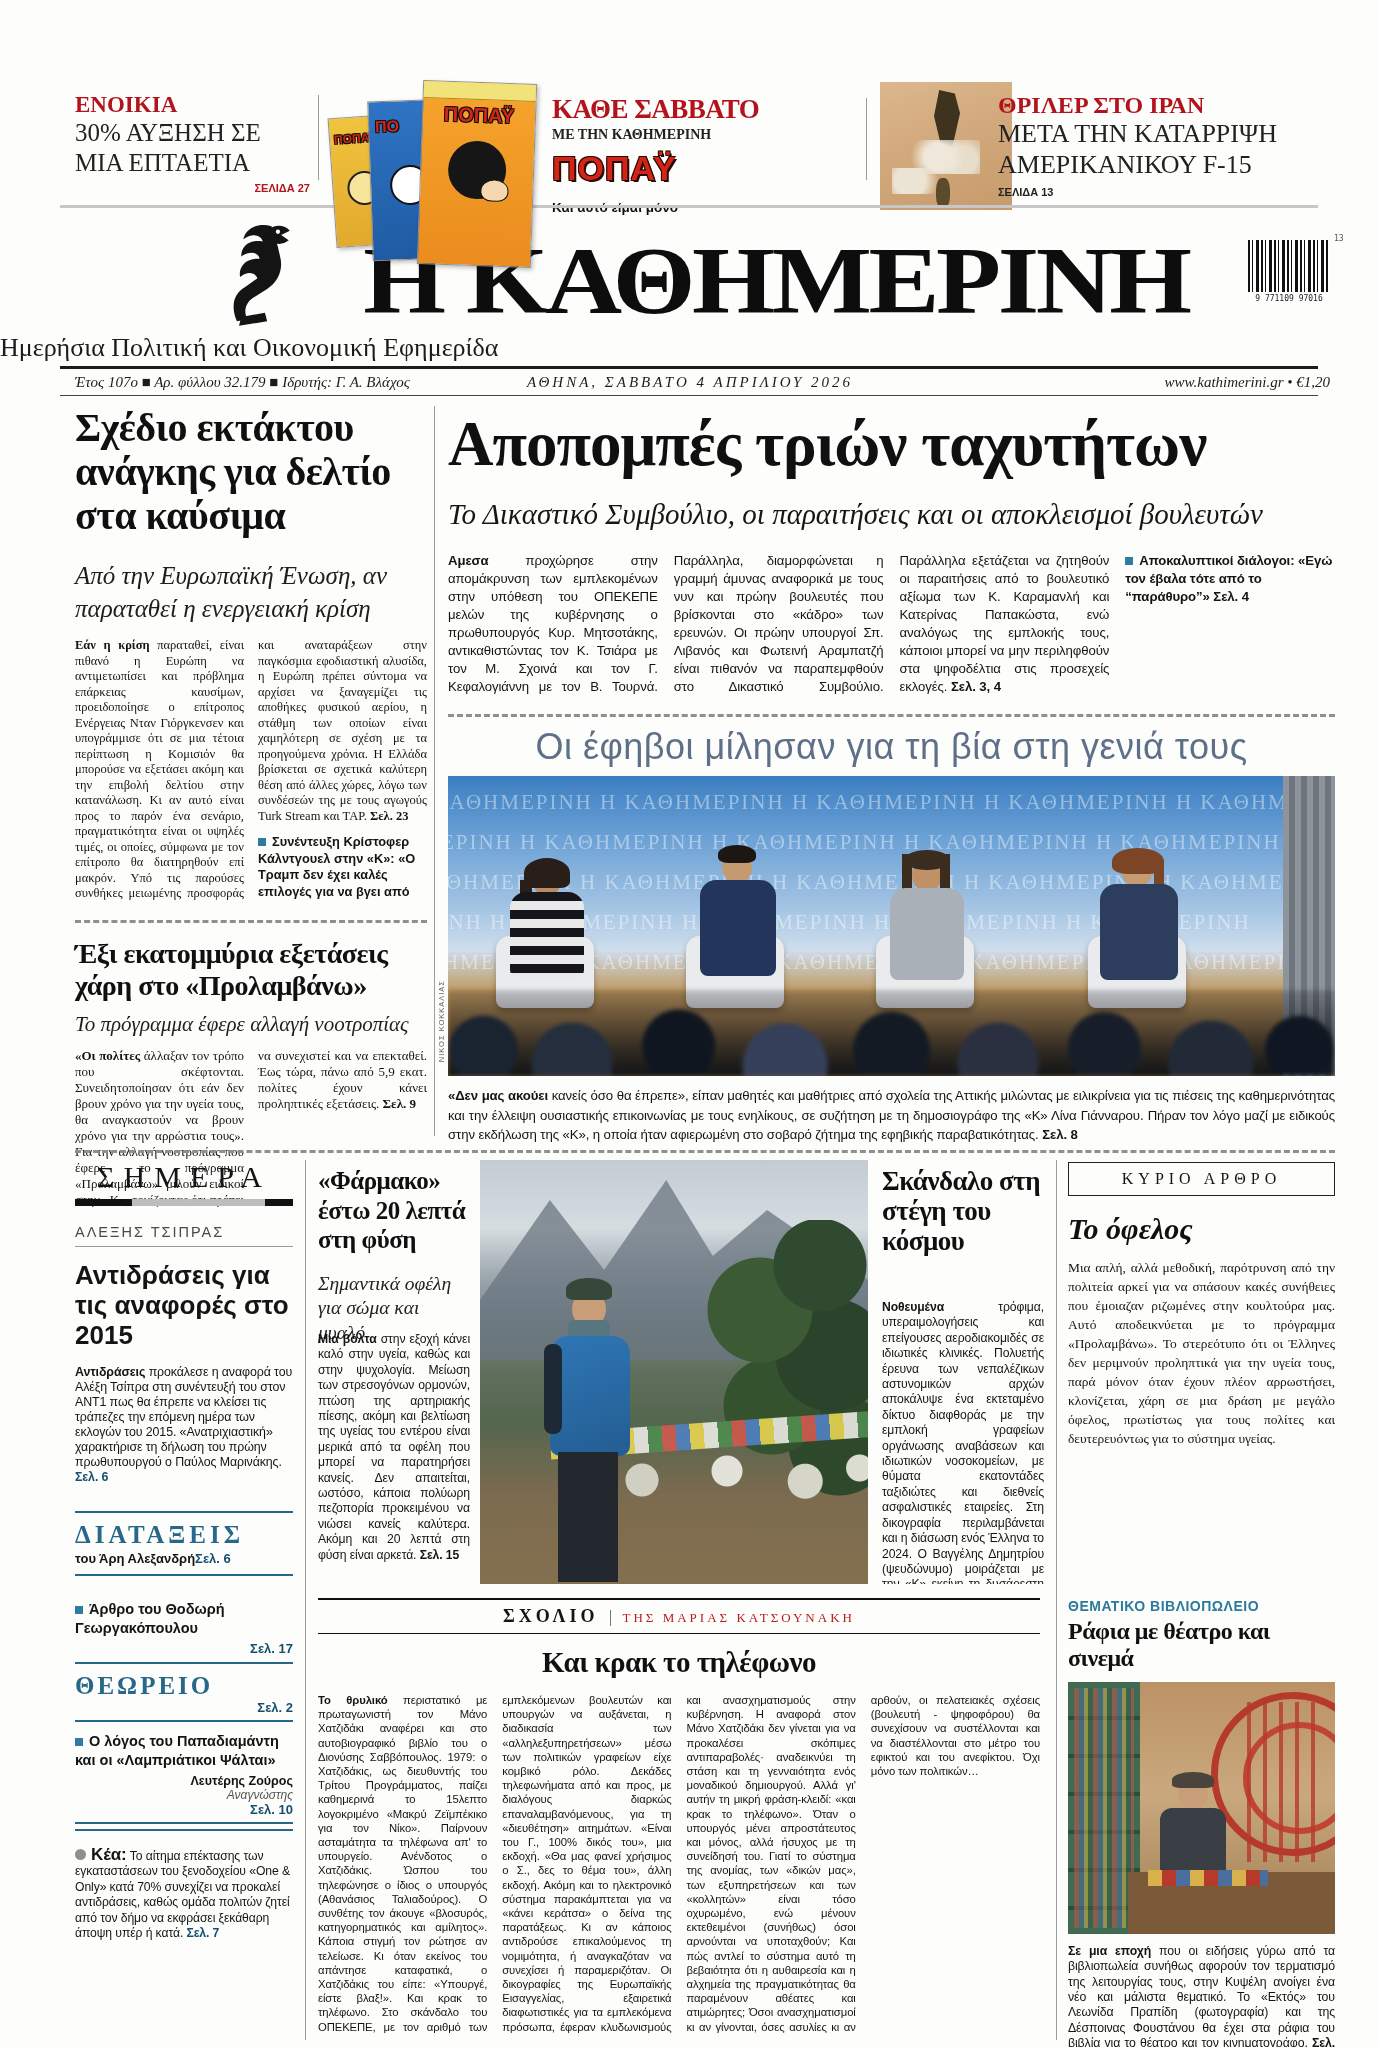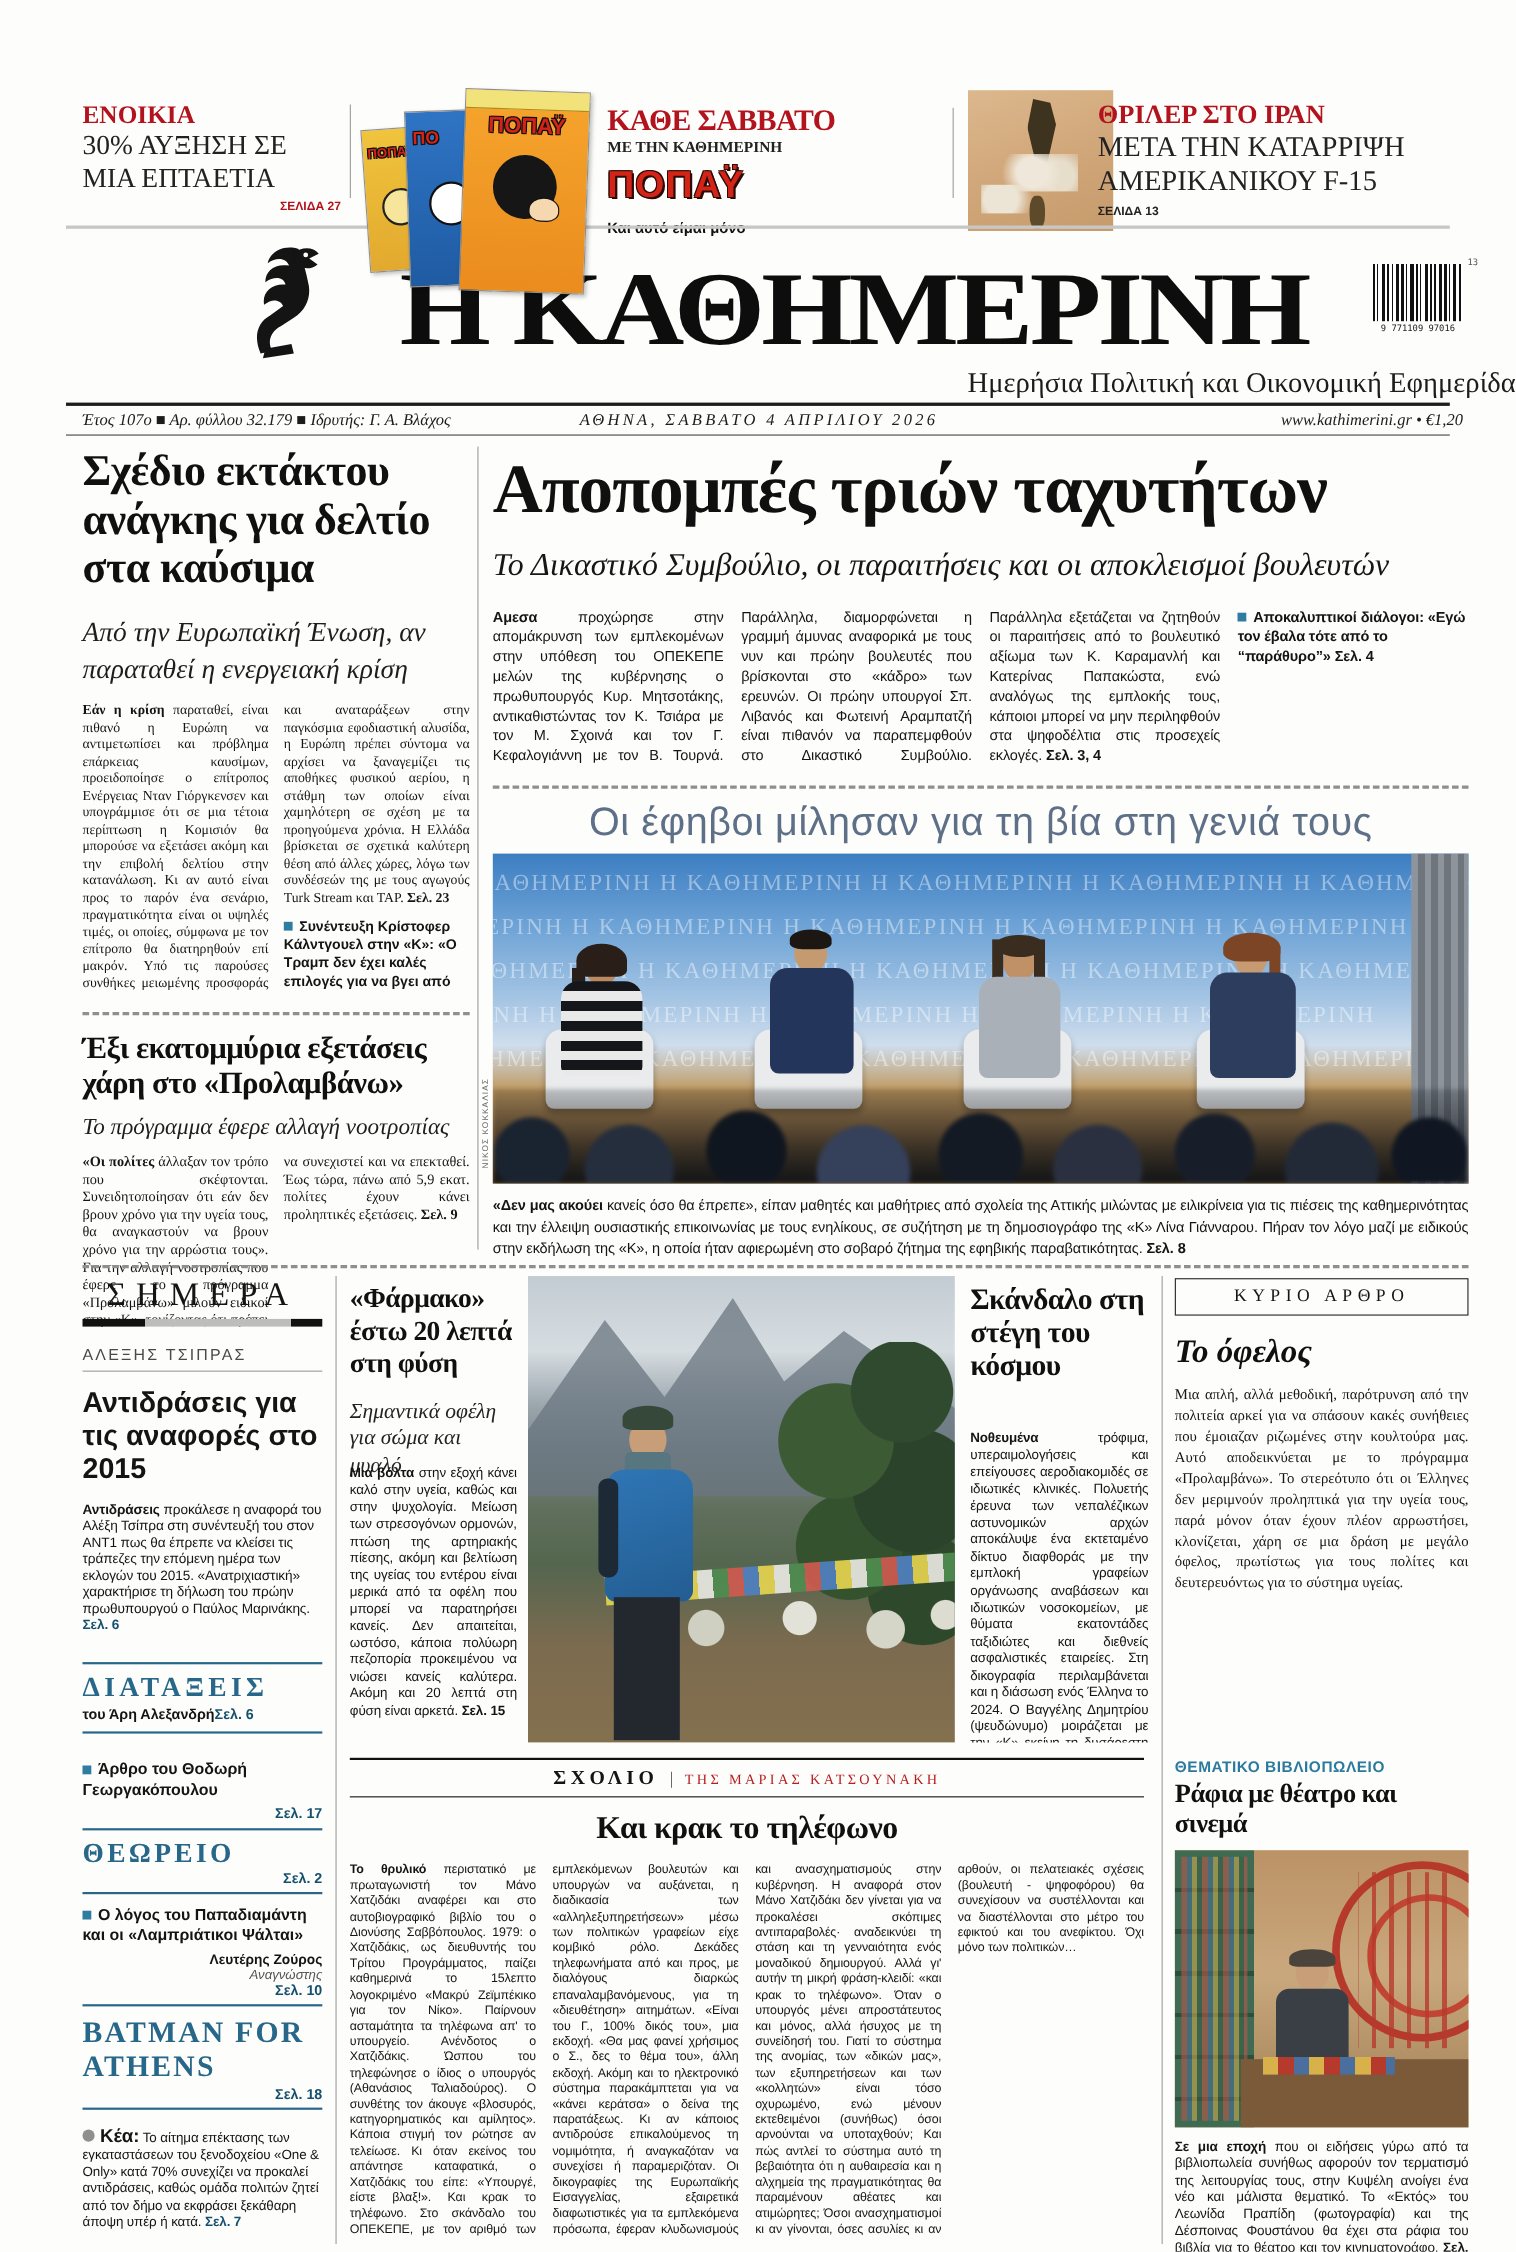--- a/index.html
+++ b/index.html
@@ -87,21 +87,21 @@
     <path fill="#141414" d="M64 8 C70 2 80 2 85 8 L77 12 L84 17 C77 23 67 20 65 14 Z"></path>
     <path fill="#141414" d="M40 88 L62 84 L64 92 L38 96 Z"></path>
     <circle cx="74" cy="9" r="2" fill="#fff"></circle>
   </svg>
 </div>
 <div class="abs serif" style="left:316px;top:226px;width:920px;height:102px;font-size:95px;font-weight:bold;letter-spacing:-3px;text-align:center;transform:scaleX(1.12);transform-origin:center;white-space:nowrap;color:#0d0d0d;">Η ΚΑΘΗΜΕΡΙΝΗ</div>
 <div class="abs" style="left:1248px;top:240px;width:82px;height:52px;background:repeating-linear-gradient(90deg,#111 0 2px,#fff 2px 4px,#111 4px 5px,#fff 5px 8px,#111 8px 11px,#fff 11px 13px);"></div>
 <div class="abs mono" style="left:1246px;top:294px;width:86px;font-size:8px;text-align:center;color:#222;">9 771109 97016</div>
 <div class="abs mono" style="left:1334px;top:234px;font-size:8px;color:#555;">13</div>
 
-<div class="abs serif" style="left:0;top:333px;width:1378px;text-align:right;font-size:26px;color:#1c1c1c;">Ημερήσια Πολιτική και Οικονομική Εφημερίδα</div>
+<div class="abs serif" style="left:0;top:333px;width:1378px;text-align:left;font-size:26px;color:#1c1c1c;">Ημερήσια Πολιτική και Οικονομική Εφημερίδα</div>
 <div class="abs" style="left:60px;top:366px;width:1258px;height:3px;background:#1d1d1d;"></div>
 <div class="abs serif ital" style="left:75px;top:374px;font-size:15px;color:#1c1c1c;">Έτος 107ο ■ Αρ. φύλλου 32.179 ■ Ιδρυτής: Γ. Α. Βλάχος</div>
 <div class="abs serif ital" style="left:420px;top:374px;width:540px;text-align:center;font-size:15px;letter-spacing:3px;color:#1c1c1c;">ΑΘΗΝΑ, ΣΑΒΒΑΤΟ 4 ΑΠΡΙΛΙΟΥ 2026</div>
 <div class="abs serif ital" style="left:1030px;top:374px;width:300px;text-align:right;font-size:15px;color:#1c1c1c;">www.kathimerini.gr • €1,20</div>
 <div class="abs" style="left:60px;top:395px;width:1258px;height:1px;background:#444;"></div>
 
 <div class="abs serif hl" style="left:75px;top:406px;width:352px;font-size:40px;line-height:1.1;">Σχέδιο εκτάκτου ανάγκης για δελτίο στα καύσιμα</div>
 <div class="abs serif ital" style="left:75px;top:560px;width:352px;font-size:25px;line-height:1.3;color:#1e1e1e;">Από την Ευρωπαϊκή Ένωση, αν παραταθεί η ενεργειακή κρίση</div>
 <div class="abs colbox just body-serif" style="left:75px;top:638px;width:352px;height:268px;column-count:2;column-gap:14px;">
   <span class="lead-b">Εάν η κρίση</span><span> παραταθεί, είναι πιθανό η Ευρώπη να αντιμετωπίσει και πρόβλημα επάρκειας καυσίμων, προειδοποίησε ο επίτροπος Ενέργειας Νταν Γιόργκενσεν και υπογράμμισε ότι σε μια τέτοια περίπτωση η Κομισιόν θα μπορούσε να εξετάσει ακόμη και την επιβολή δελτίου στην κατανάλωση. Κι αν αυτό είναι προς το παρόν ένα σενάριο, πραγματικότητα είναι οι υψηλές τιμές, οι οποίες, σύμφωνα με τον επίτροπο θα διατηρηθούν επί μακρόν. Υπό τις παρούσες συνθήκες μειωμένης προσφοράς και αναταράξεων στην παγκόσμια εφοδιαστική αλυσίδα, η Ευρώπη πρέπει σύντομα να αρχίσει να ξαναγεμίζει τις αποθήκες φυσικού αερίου, η στάθμη των οποίων είναι χαμηλότερη σε σχέση με τα προηγούμενα χρόνια. Η Ελλάδα βρίσκεται σε σχετικά καλύτερη θέση από άλλες χώρες, λόγω των συνδέσεών της με τους αγωγούς Turk Stream και ΤΑΡ.</span><span class="pgref"> Σελ. 23</span>
@@ -220,24 +220,20 @@
   <div class="tealrule" style="margin-top:5px;"></div>
 
   <div style="margin-top:10px;">
     <div class="sans" style="font-size:14.5px;font-weight:bold;line-height:1.3;color:#141414;"><span class="sq"></span><span>Ο λόγος του Παπαδιαμάντη και οι «Λαμπριάτικοι Ψάλται»</span></div>
     <div class="sans" style="font-size:12.5px;font-weight:bold;text-align:right;margin-top:4px;color:#141414;">Λευτέρης Ζούρος</div>
     <div class="sans ital" style="font-size:12px;text-align:right;color:#555;">Αναγνώστης</div>
     <div class="sans sideitem-page" style="font-size:13px;text-align:right;">Σελ. 10</div>
   </div>
   <div class="tealrule" style="margin-top:5px;"></div>
 
-  <div style="margin-top:8px;">
-    <div class="serif teal" style="font-size:27px;font-weight:bold;letter-spacing:2px;line-height:1.15;">BATMAN FOR ATHENS</div>
-    <div class="sans sideitem-page" style="font-size:13px;text-align:right;margin-top:2px;">Σελ. 18</div>
-  </div>
   <div class="tealrule" style="margin-top:5px;"></div>
 
   <div style="margin-top:16px;" class="body-sans">
     <span style="display:inline-block;width:11px;height:11px;border-radius:50%;background:#8f8f8f;margin-right:5px;"></span><span class="sans" style="font-size:17px;font-weight:bold;">Κέα:</span><span> Το αίτημα επέκτασης των εγκαταστάσεων του ξενοδοχείου «One &amp; Only» κατά 70% συνεχίζει να προκαλεί αντιδράσεις, καθώς ομάδα πολιτών ζητεί από τον δήμο να εκφράσει ξεκάθαρη άποψη υπέρ ή κατά.</span><span class="pgref sideitem-page"> Σελ. 7</span>
   </div>
 </div>
 
 <div class="abs vrule" style="left:305px;top:1160px;height:880px;"></div>
 
 <div class="abs serif hl" style="left:318px;top:1166px;width:152px;font-size:25px;line-height:1.18;">«Φάρμακο» έστω 20 λεπτά στη φύση</div>

